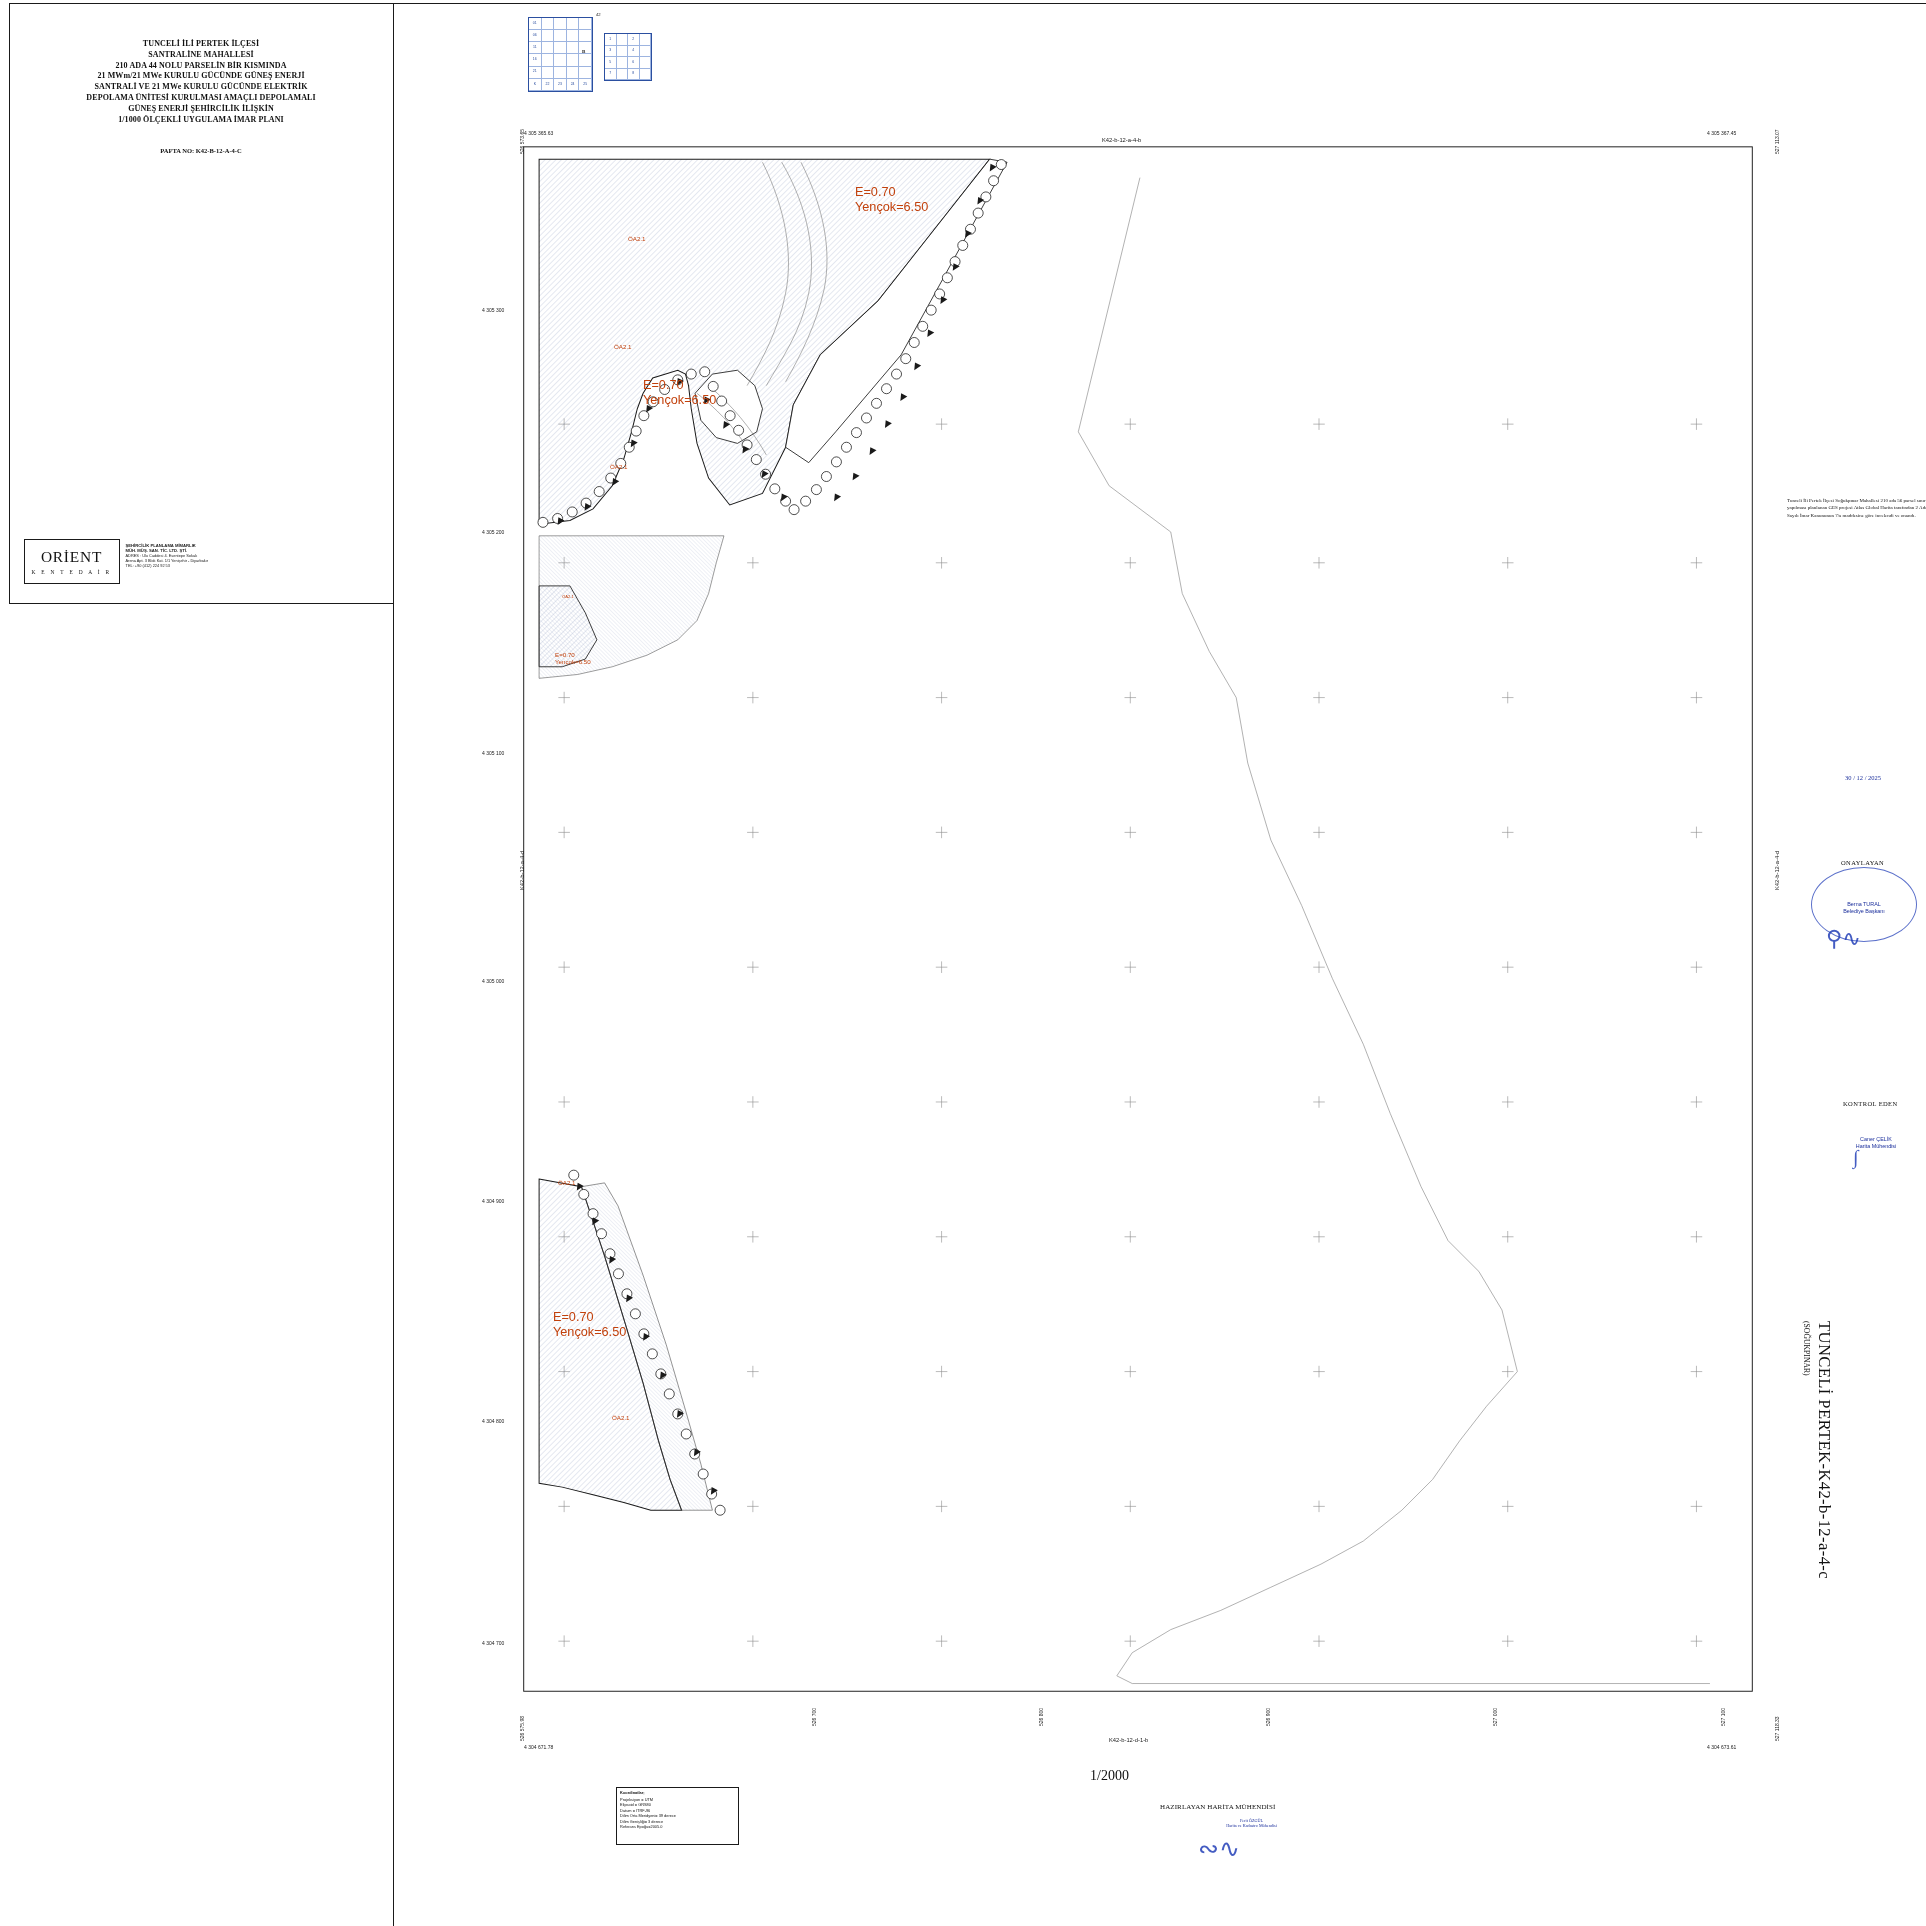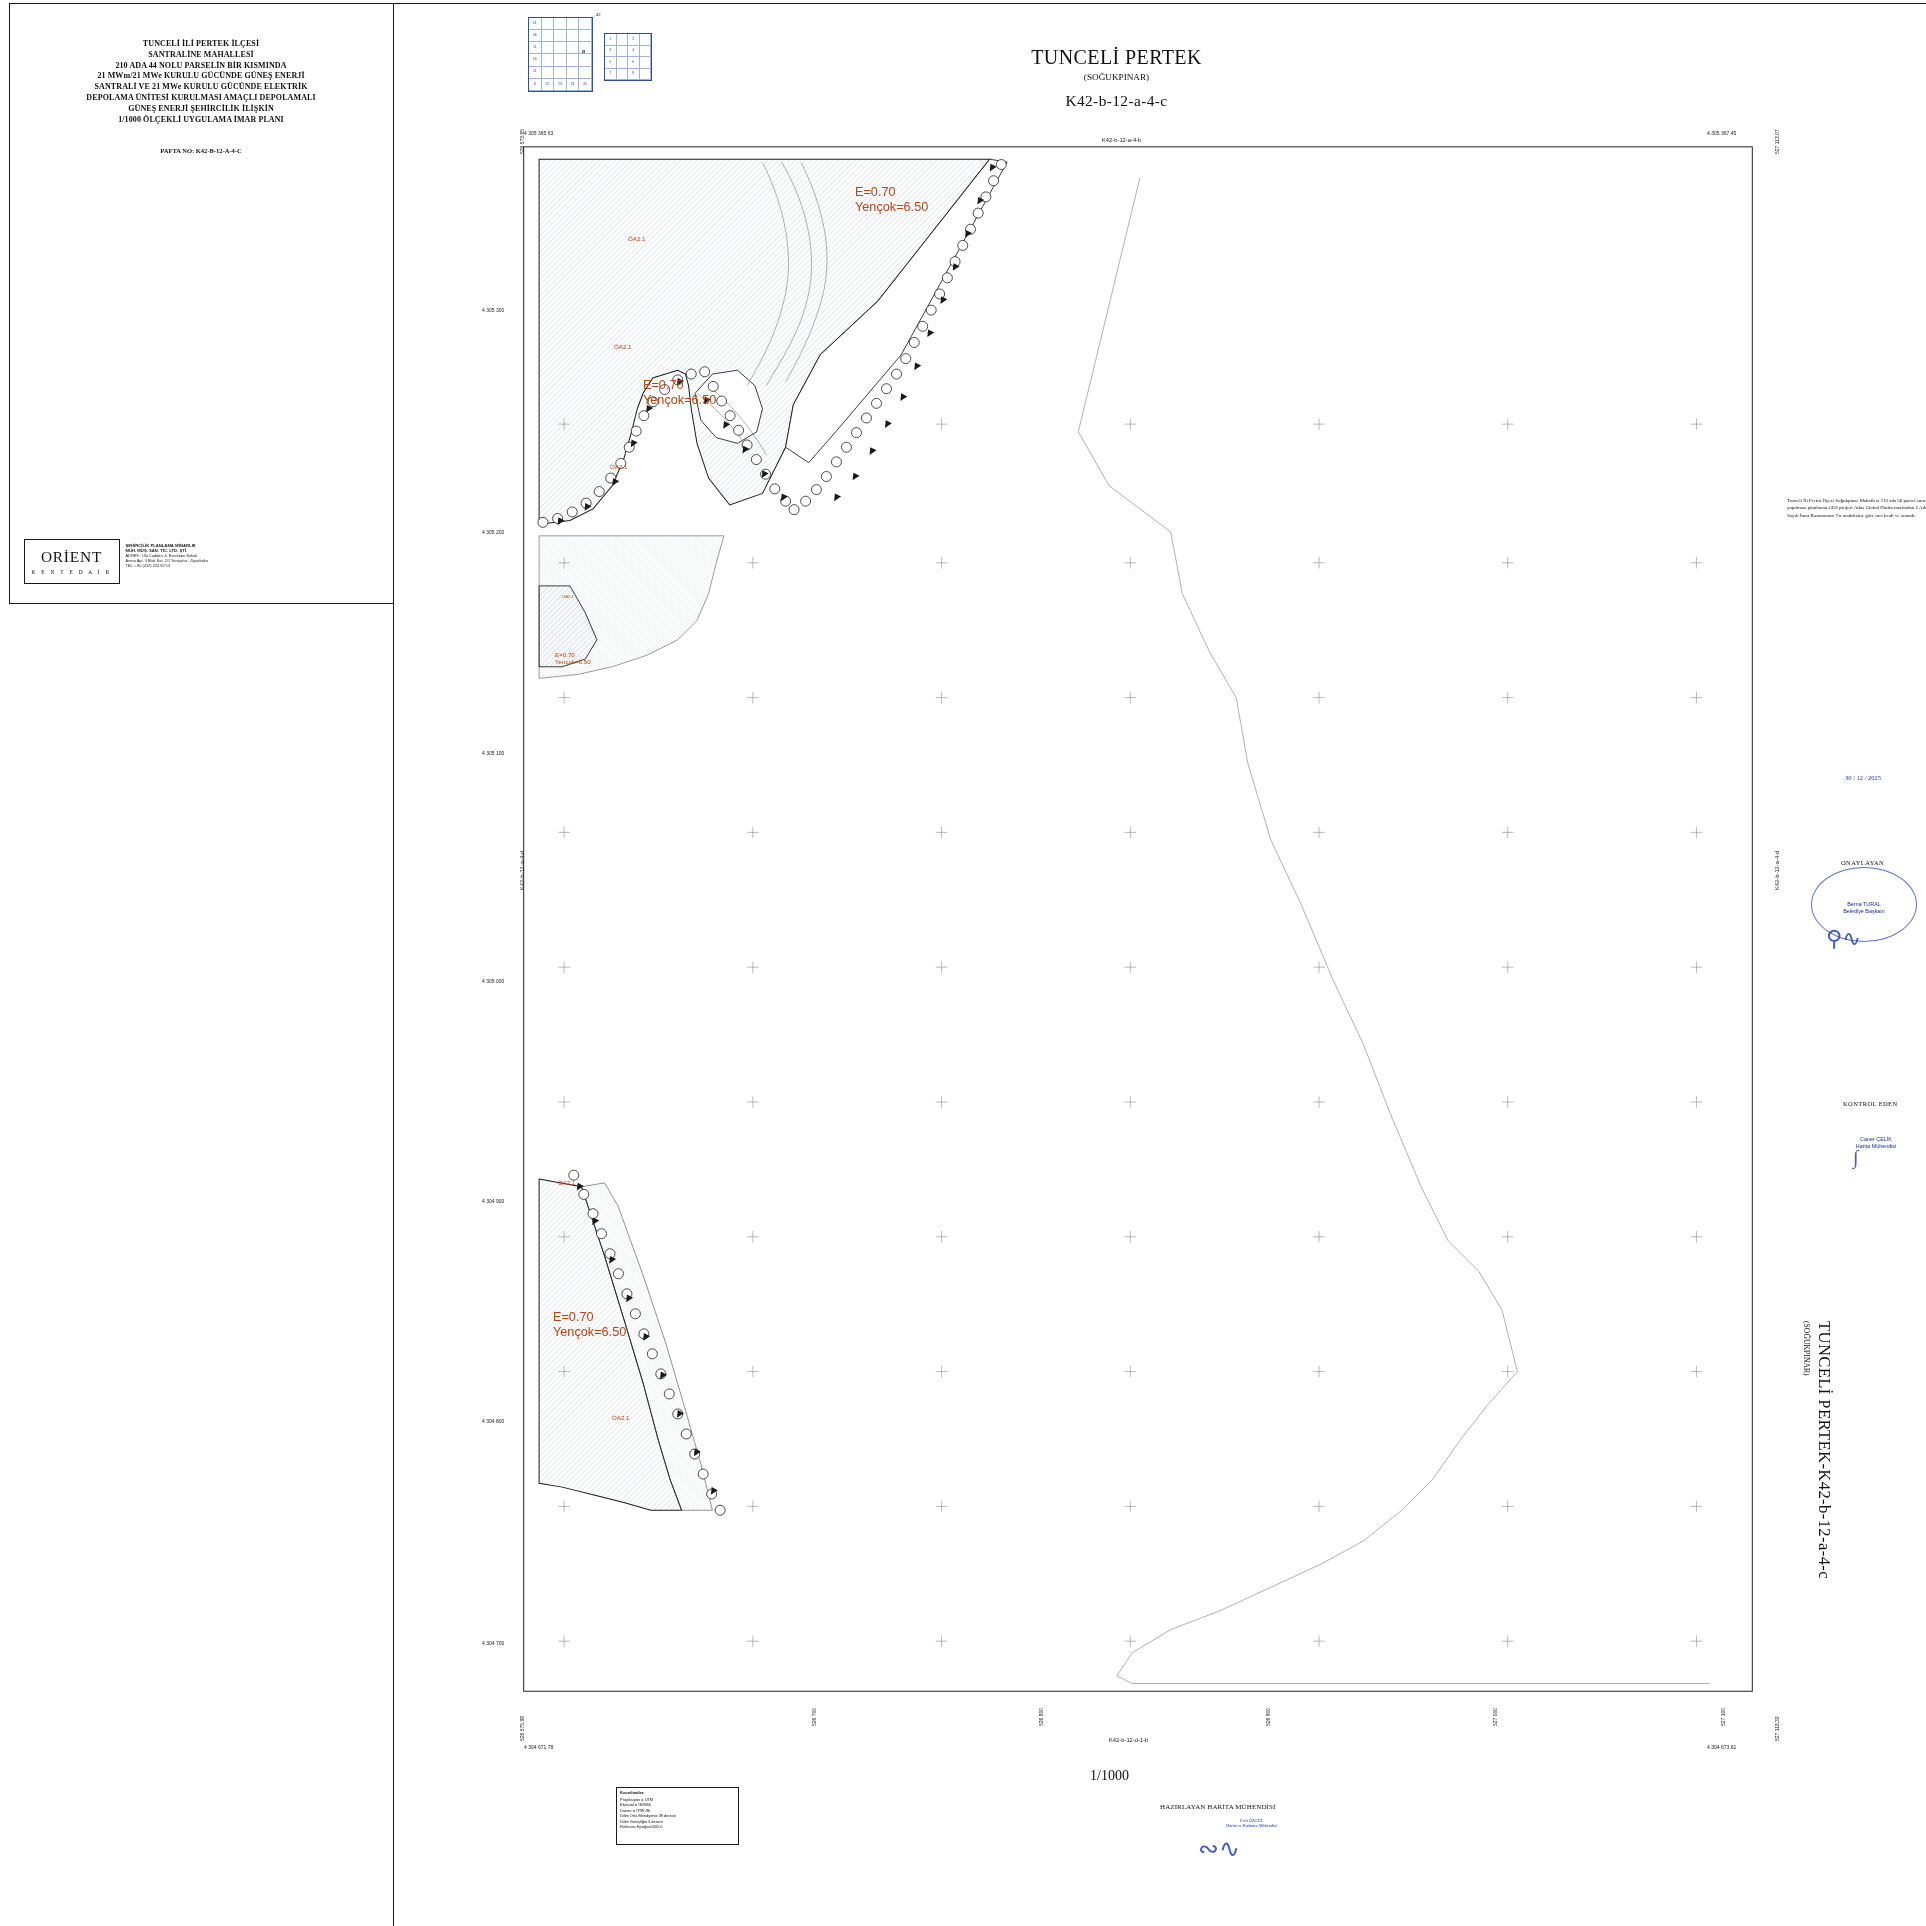--- a/index.html
+++ b/index.html
@@ -380,25 +380,20 @@
         <div></div>
         <div>6</div>
         <div></div>
       <div>7</div>
         <div></div>
         <div>8</div>
         <div></div>
     </div>
   </div>
 
-  <div class="map-head">
-    <div class="mh1">TUNCELİ PERTEK</div>
-    <div class="mh2">(SOĞUKPINAR)</div>
-    <div class="mh3">K42-b-12-a-4-c</div>
-  </div>
 
   <div class="map-area">
     <svg class="map-svg" width="1244" height="1614" viewBox="0 0 3230 4190">
       <defs>
         <pattern id="hatch" width="10" height="10" patternUnits="userSpaceOnUse" patternTransform="rotate(45)">
           <line x1="0" y1="0" x2="0" y2="10" stroke="#6f7fae" stroke-width="1.1"></line>
         </pattern>
         <pattern id="hatch2" width="7" height="7" patternUnits="userSpaceOnUse" patternTransform="rotate(-45)">
           <line x1="0" y1="0" x2="0" y2="7" stroke="#7a88b4" stroke-width="0.9"></line>
         </pattern>
@@ -785,21 +780,21 @@
   <div class="control-title">KONTROL EDEN</div>
   <div class="sig-name" style="left:1830px; top:1136px; width:92px;">
     <div>Caner ÇELİK</div>
     <div>Harita Mühendisi</div>
   </div>
   <div class="sig-scribble" style="left:1853px; top:1146px; font-size:20px;">∫</div>
 
   <div class="side-title">TUNCELİ PERTEK-K42-b-12-a-4-c</div>
   <div class="side-sub">(SOĞUKPINAR)</div>
 
-  <div class="scale-text">1/1000</div>
+  <div class="scale-text">1/2000</div>
 
   <div class="prep-title">HAZIRLAYAN HARİTA MÜHENDİSİ</div>
   <div class="prep-sig">
     <div>Ferit ÖZGÜL</div>
     <div>Harita ve Kadastro Mühendisi</div>
   </div>
   <div class="sig-scribble" style="left:1198px; top:1834px; font-size:25px;">∾∿</div>
 
   <div class="coordbox">
     <div class="cb-h">Koordinatlar;</div>

